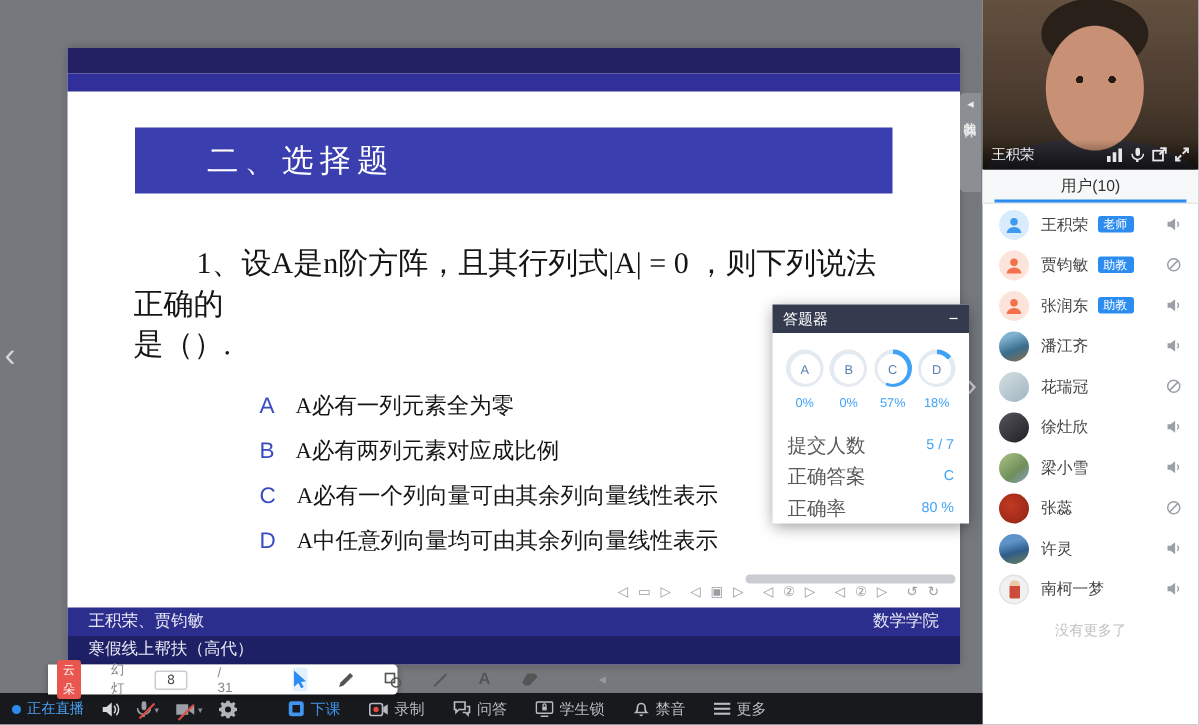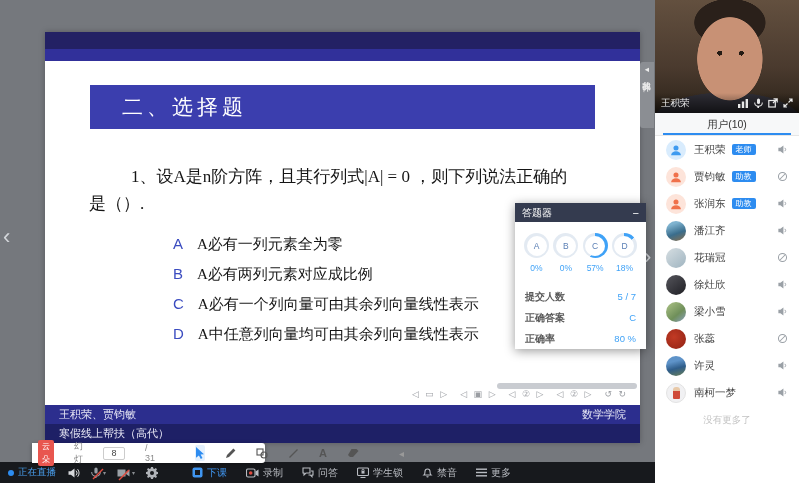--- a/index.html
+++ b/index.html
@@ -5,22 +5,22 @@
   * { margin:0; padding:0; box-sizing:border-box; }
   html,body { width:799px; height:483px; overflow:hidden; }
   body { position:relative; background:#75787d; font-family:"Liberation Sans",sans-serif; }
 
   
   .stage { position:absolute; left:0; top:0; width:655px; height:462px; background:#75787d; }
   .slide { position:absolute; left:45px; top:32px; width:595px; height:411px; background:#fff; box-shadow:0 0 6px rgba(0,0,0,.25); }
   .band1 { height:17px; background:#232164; }
   .band2 { height:12px; background:#31309a; }
   .title-box { margin:24px 45px 0 45px; height:44px; background:#3b3eae; color:#fff;
-               display:flex; align-items:center; padding-left:32px; font-size:21px; letter-spacing:4px; }
-  .question { margin-top:34px; padding:0 42px 0 44px; font-size:17px; color:#151515; line-height:27px; font-family:"Liberation Serif",serif; }
+               display:flex; align-items:center; padding-left:48px; font-size:21px; letter-spacing:4px; }
+  .question { margin-top:34px; padding:0 42px 0 44px; font-size:20px; color:#151515; line-height:27px; font-family:"Liberation Serif",serif; }
   .q1 { text-indent:42px; }
   .opts { margin-top:12px; padding-left:128px; font-size:15px; color:#151515; font-family:"Liberation Serif",serif; }
   .opt { line-height:29px; }
   .opt .letter { color:#3b4cc0; margin-right:14px; font-family:"Liberation Sans",sans-serif; }
   .mini-nav { position:absolute; right:12px; bottom:42px; font-size:9px; color:#9a9da2; letter-spacing:2px; }
   .hscroll { position:absolute; right:3px; bottom:54px; width:140px; height:6px; background:#c9ccd1; border-radius:3px; }
   .foot1 { position:absolute; left:0; bottom:19px; width:100%; height:19px; background:#2c2e8e; color:#e9e9f6;
            font-size:11px; line-height:19px; display:flex; justify-content:space-between; padding:0 14px; }
   .foot2 { position:absolute; left:0; bottom:0; width:100%; height:19px; background:#1e2066; color:#e9e9f6;
            font-size:11px; line-height:19px; padding:0 14px; }
@@ -39,21 +39,21 @@
                align-items:center; padding:0 7px; }
   .poll-min { cursor:pointer; font-size:11px; line-height:10px; }
   .rings { display:flex; justify-content:space-between; padding:11px 9px 0 9px; }
   .ring-blk { width:25px; text-align:center; }
   .ring { width:25px; height:25px; border-radius:50%; position:relative; background:#e3eaf2; }
   .ring .inner { position:absolute; left:2.5px; top:2.5px; width:20px; height:20px; border-radius:50%; background:#fff;
                  display:flex; align-items:center; justify-content:center; font-size:8.5px; color:#5a7fb5; }
   .ring-pct { margin-top:5px; font-size:8.5px; color:#3fa2f7; }
   .stats { margin-top:13px; padding:0 10px; }
   .stat-row { display:flex; justify-content:space-between; align-items:center; height:21px; }
-  .stat-row .lb { font-size:10px; color:#5a5a5a;font-weight:bold; }
+  .stat-row .lb { font-size:13px; color:#5a5a5a; }
   .stat-row .vl { font-size:9.5px; color:#3fa2f7; }
   .poll-btns { display:flex; justify-content:center; gap:13px; margin:7px 0 11px 0; }
   .poll-btns button { width:55px; height:20px; background:#fff; border:1px solid #d4d4d4; border-radius:2px;
                       font-size:9.5px; color:#555; cursor:pointer; font-family:inherit; }
 
   
   .sidebar { position:absolute; left:655px; top:0; width:144px; height:483px; background:#fff; }
   .video { position:relative; width:144px; height:113px; overflow:hidden;
     background:
       radial-gradient(circle 2.5px at 45% 47%, #241a13 98%, transparent 100%),

